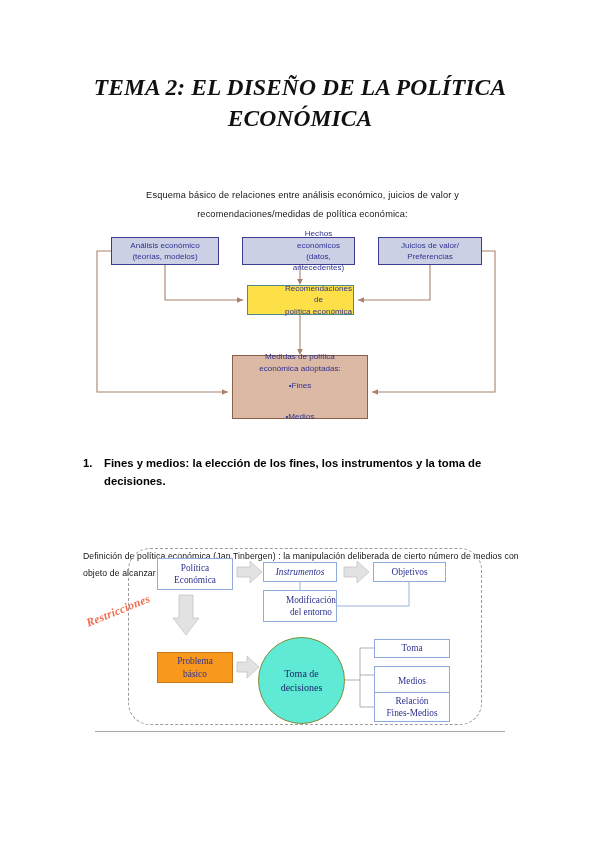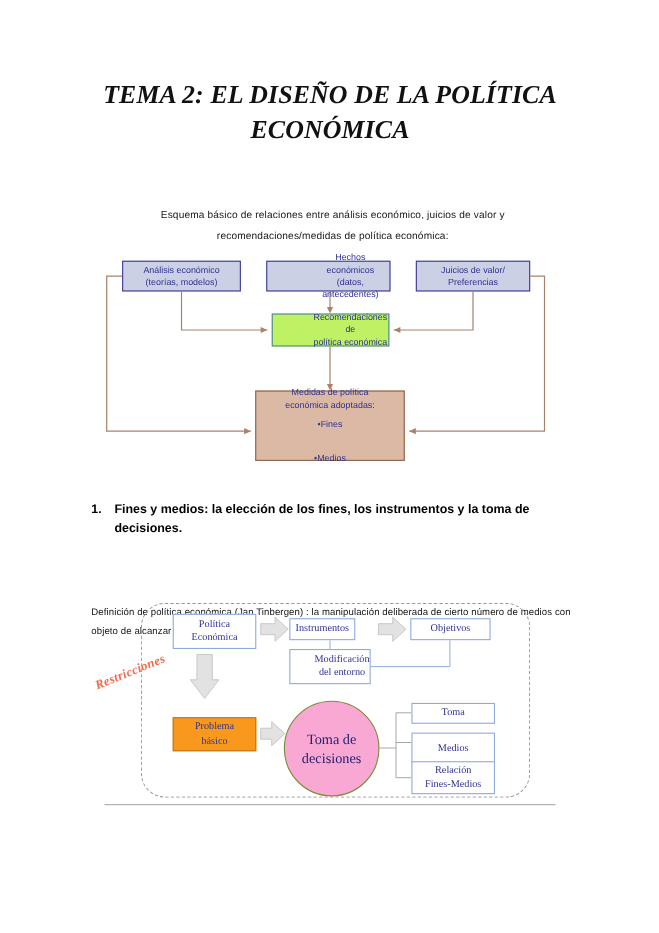--- a/index.html
+++ b/index.html
@@ -68,21 +68,21 @@
     align-items: center;
     justify-content: center;
     text-align: center;
     font-family: Liberation Sans, sans-serif;
     font-size: 8.1px;
     line-height: 1.42;
     color: #2e3191;
     border: 0.9px solid #3b3b8f;
   }
   .d1box.blue  { background: #ccd0e5; }
-  .d1box.teal  { background: #bef264; border-color: #4e8a8c; padding-left: 36px; }
+  .d1box.teal  { background: #fde047; border-color: #4e8a8c; padding-left: 36px; }
   .d1box.tan   { background: #dcb9a4; border-color: #8a5f49; }
 
   .b-analisis { left: 16px;  top: 5px;   width: 108px; height: 28px; }
   .b-hechos   { left: 147px; top: 5px;   width: 113px; height: 28px; padding-left: 40px; }
   .b-juicios  { left: 283px; top: 5px;   width: 104px; height: 28px; }
   .b-recom    { left: 152px; top: 53px;  width: 107px; height: 30px; }
   .b-medidas  { left: 137px; top: 123px; width: 136px; height: 64px;
                 flex-direction: column; justify-content: center; }
   .medidas-head { margin-bottom: 6px; }
   .medidas-b1   { margin-bottom: 20px; }
@@ -162,45 +162,45 @@
     justify-content: center;
     text-align: center;
     font-family: "Liberation Serif", serif;
     font-size: 9.3px;
     line-height: 1.30;
     color: #2e3191;
     background: #ffffff;
     border: 0.9px solid #8faadc;
   }
   .b-politica  { left: 62px;  top: 18px;  width: 76px;  height: 32px; }
-  .b-instrum   { left: 168px; top: 22px;  width: 60px;  height: 20px; }
+  .b-instrum   { left: 168px; top: 22px;  width: 74px;  height: 20px; font-style: italic; }
   .b-objetivos { left: 278px; top: 22px;  width: 73px;  height: 20px; }
   .b-modific   { left: 168px; top: 50px;  width: 74px;  height: 32px; justify-content: flex-end; }
   .b-problema  { left: 62px;  top: 112px; width: 76px;  height: 31px;
                  background: #f8981d; border-color: #c4761a; }
   .b-fines     { left: 279px; top: 99px;  width: 76px;  height: 19px; }
   .b-medios    { left: 279px; top: 126px; width: 76px;  height: 30px; }
   .b-relacion  { left: 279px; top: 152px; width: 76px;  height: 30px; }
 
   .circle-toma {
     position: absolute;
     left: 163px;
     top: 97px;
     width: 87px;
     height: 87px;
     border-radius: 50%;
-    background: #f9a8d4;
+    background: #5eead4;
     border: 1px solid #7d8b3a;
     box-sizing: border-box;
     display: flex;
     align-items: center;
     justify-content: center;
     text-align: center;
     font-family: "Liberation Serif", serif;
-    font-size: 13px;
+    font-size: 10px;
     line-height: 1.35;
     color: #21236e;
   }
 
   .restricciones {
     position: absolute;
     left: -8px;
     top: 77px;
     transform: rotate(-22deg);
     transform-origin: left center;

